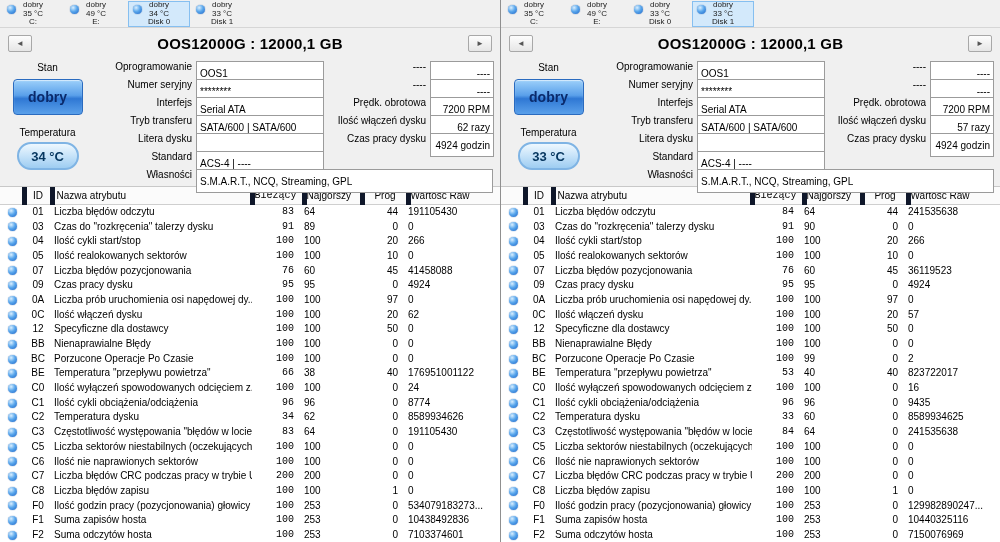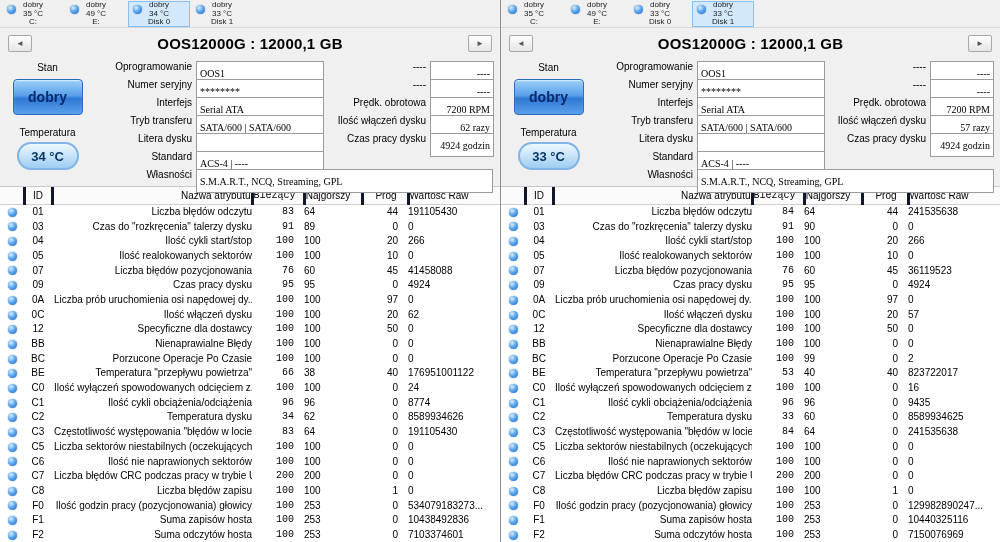--- a/index.html
+++ b/index.html
@@ -39,35 +39,35 @@
           background:linear-gradient(#eef8ff, #9ecdf2); color:#06365f; font-weight:bold; font-size:13px;
           display:flex; align-items:center; justify-content:center; }
 
   .fields-left { position:absolute; left:95px; top:3px; }
   .fields-right { position:absolute; right:6px; top:3px; }
   .frow { display:flex; height:18px; }
   .flabel { font-size:10px; text-align:right; margin-right:4px; color:#000; white-space:nowrap; }
   .fields-left .flabel { width:97px; }
   .fields-right .flabel { width:100px; }
   .fbox { border:1px solid #9b9b9b; background:#fff; height:24px; font-size:10px; display:flex; align-items:center;
-          padding:0 3px; white-space:nowrap; overflow:hidden;font-family:Liberation Serif, serif; }
+          padding:0 3px; white-space:nowrap; overflow:hidden; }
   .fields-left .fbox { width:128px; }
   .fields-left .fbox.wide { width:297px; }
   .fields-right .fbox { width:64px; justify-content:flex-end; }
 
   
   .tablewrap { border-top:1px solid #c8c8c8; background:#fff; height:356px; overflow:hidden; }
   table.smart { width:100%; border-collapse:collapse; font-size:10px; table-layout:fixed; color:#000; }
   th { font-weight:normal; height:17px; border-bottom:1px solid #cfcfcf; background:#fbfbfb; white-space:nowrap; }
-  th + th { border-left:3px solid #0f172a; }
+  th + th { border-left:5px solid #0f172a; }
   td { height:14.7px; white-space:nowrap; overflow:hidden; }
   .col-icon { width:24px; text-align:center; }
   .row-orb { width:9px; height:9px; vertical-align:middle; }
   .col0 { width:28px; text-align:center; }
-  .col1 { text-align:right; padding-left:2px;margin-top:32px; }
+  .col1 { text-align:left; padding-left:2px;margin-top:32px; }
   .col2 { width:52px; text-align:right; padding-right:10px;font-family:Liberation Mono, monospace; }
   .col3 { width:58px; padding-right:10px; }
   .col4 { width:46px; text-align:right; padding-right:10px; }
   .col5 { width:92px; text-align:left; padding-right:8px; }
 </style>
 </head>
 <body>
 
 <div class="app">
 

